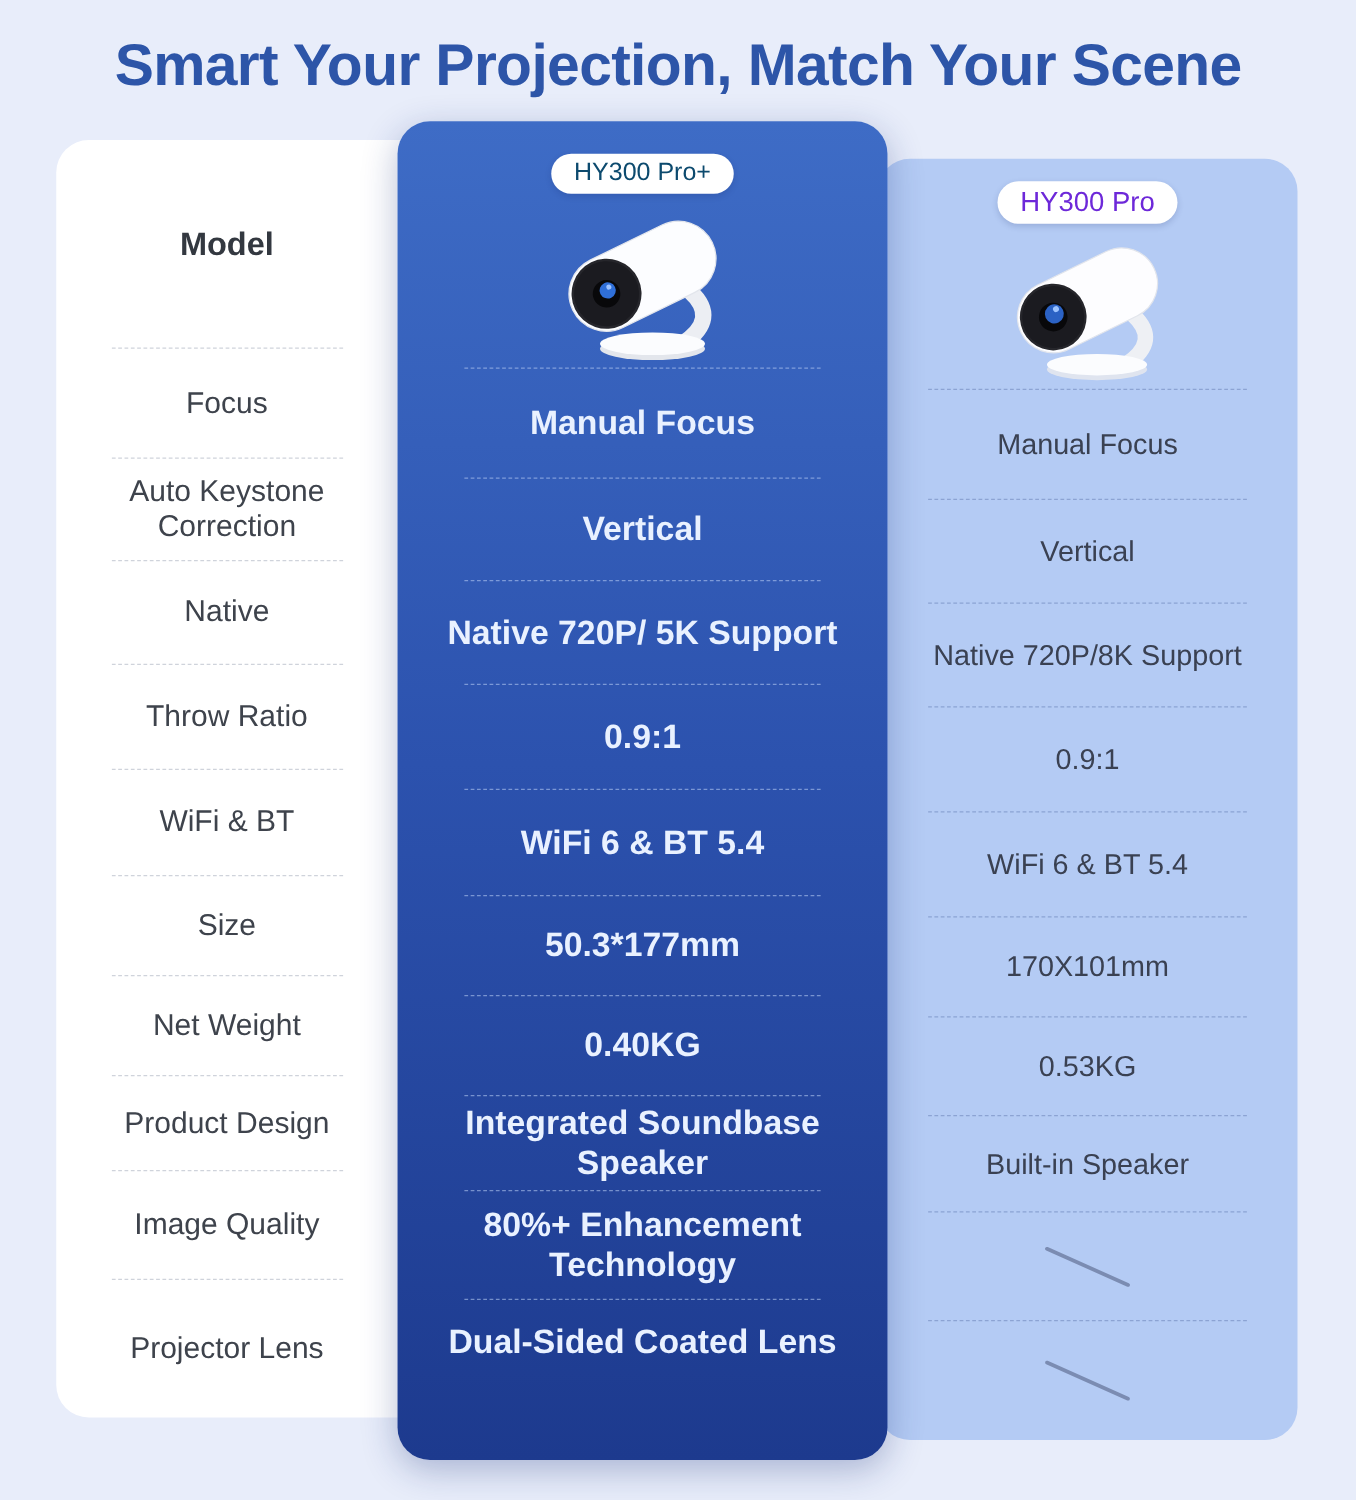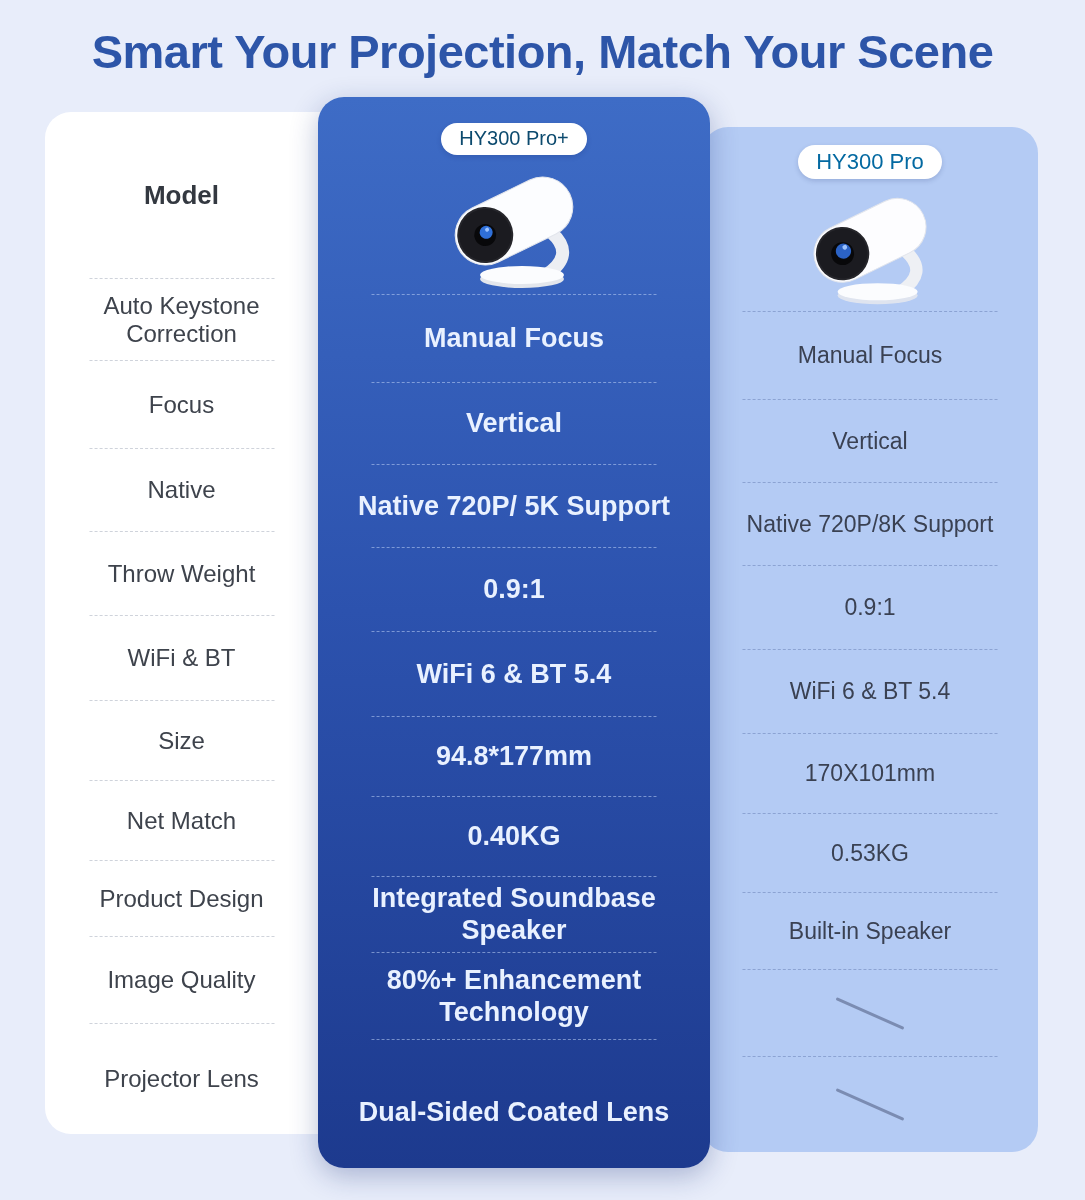--- a/index.html
+++ b/index.html
@@ -42,57 +42,57 @@
   .panel-right .header-row{padding-top:18px;gap:6px;box-sizing:border-box;}
   .model-header{font-size:26px;font-weight:700;color:#333840;}
   .spec-label{font-size:24px;color:#3e434c;max-width:240px;}
   .pro-plus-value{font-size:27px;font-weight:600;color:#e9f1ff;max-width:345px;}
   .pro-value{font-size:23px;font-weight:500;color:#3a4152;max-width:300px;}
   .badge{
     background:#ffffff;border-radius:18px;padding:4px 18px;white-space:nowrap;
     box-shadow:0 2px 5px rgba(20,40,100,0.18);
   }
   .badge-pro-plus{font-size:20px;font-weight:400;color:#0c4a6e;}
-  .badge-pro{font-size:22px;font-weight:500;color:#0369a1;}
+  .badge-pro{font-size:22px;font-weight:500;color:#6d28d9;}
   .na-slash{
     display:inline-block;width:74px;height:3px;background:#7b8cb2;
     border-radius:3px;transform:rotate(24deg);
   }
 </style>
 </head>
 <body>
 
 <div class="canvas">
 
   <h1 class="page-title">Smart Your Projection, Match Your Scene</h1>
 
   <section class="panel panel-left">
     <div class="row header-row has-sep" style="height:167px">
       <span class="model-header">Model</span>
     </div>
+    <div class="row has-sep" style="height:88px">
+        <span class="spec-label">Focus</span>
+      </div>
     <div class="row has-sep" style="height:82px">
         <span class="spec-label">Auto Keystone Correction</span>
       </div>
-    <div class="row has-sep" style="height:88px">
-        <span class="spec-label">Focus</span>
-      </div>
     <div class="row has-sep" style="height:83px">
         <span class="spec-label">Native</span>
       </div>
     <div class="row has-sep" style="height:84px">
-        <span class="spec-label">Throw Weight</span>
+        <span class="spec-label">Throw Ratio</span>
       </div>
     <div class="row has-sep" style="height:85px">
         <span class="spec-label">WiFi &amp; BT</span>
       </div>
     <div class="row has-sep" style="height:80px">
         <span class="spec-label">Size</span>
       </div>
     <div class="row has-sep" style="height:80px">
-        <span class="spec-label">Net Match</span>
+        <span class="spec-label">Net Weight</span>
       </div>
     <div class="row has-sep" style="height:76px">
         <span class="spec-label">Product Design</span>
       </div>
     <div class="row has-sep" style="height:87px">
         <span class="spec-label">Image Quality</span>
       </div>
     <div class="row" style="height:110px">
         <span class="spec-label">Projector Lens</span>
       </div>
@@ -124,32 +124,32 @@
     <div class="row has-sep" style="height:83px">
         <span class="pro-plus-value">Native 720P/ 5K Support</span>
       </div>
     <div class="row has-sep" style="height:84px">
         <span class="pro-plus-value">0.9:1</span>
       </div>
     <div class="row has-sep" style="height:85px">
         <span class="pro-plus-value">WiFi 6 &amp; BT 5.4</span>
       </div>
     <div class="row has-sep" style="height:80px">
-        <span class="pro-plus-value">94.8*177mm</span>
+        <span class="pro-plus-value">50.3*177mm</span>
       </div>
     <div class="row has-sep" style="height:80px">
         <span class="pro-plus-value">0.40KG</span>
       </div>
     <div class="row has-sep" style="height:76px">
         <span class="pro-plus-value">Integrated Soundbase Speaker</span>
       </div>
     <div class="row has-sep" style="height:87px">
         <span class="pro-plus-value">80%+ Enhancement Technology</span>
       </div>
-    <div class="row" style="height:128px; align-items:center; padding-top:18px; box-sizing:border-box;">
+    <div class="row" style="height:128px; align-items:flex-start; padding-top:18px; box-sizing:border-box;">
         <span class="pro-plus-value">Dual-Sided Coated Lens</span>
       </div>
   </section>
 
   <section class="panel panel-right">
     <div class="row header-row has-sep" style="height:185px">
       <span class="badge badge-pro">HY300 Pro</span>
       <svg width="172" height="122" viewBox="0 0 180 128">
         <path d="M128 70 Q 152 92 122 112" stroke="#eef0f4" fill="none" stroke-width="13" stroke-linecap="round"></path>
         <ellipse cx="98" cy="116" rx="42" ry="9" fill="#dfe4ef"></ellipse>

